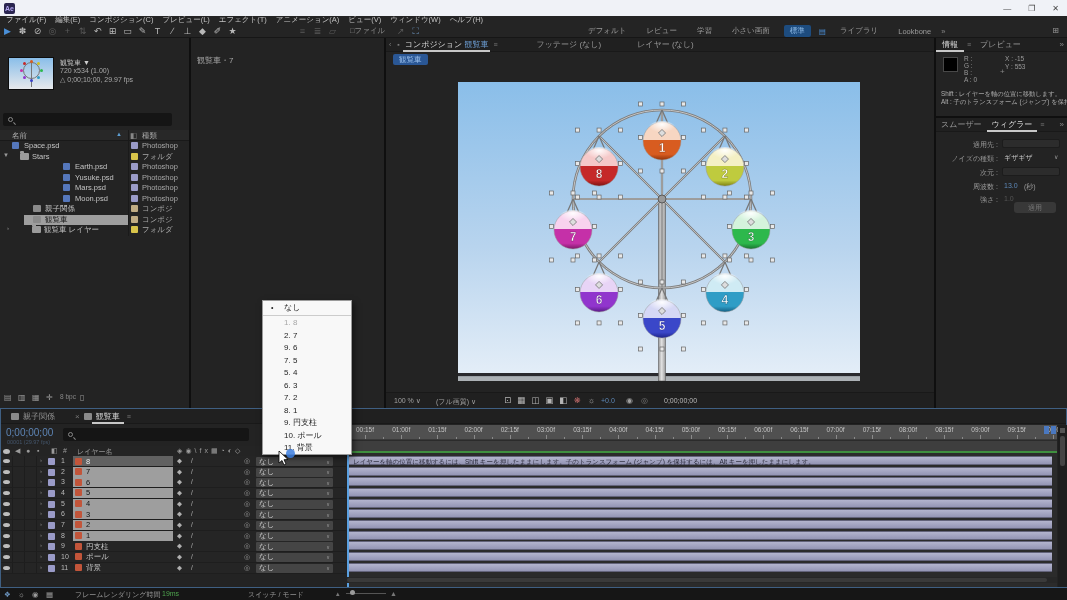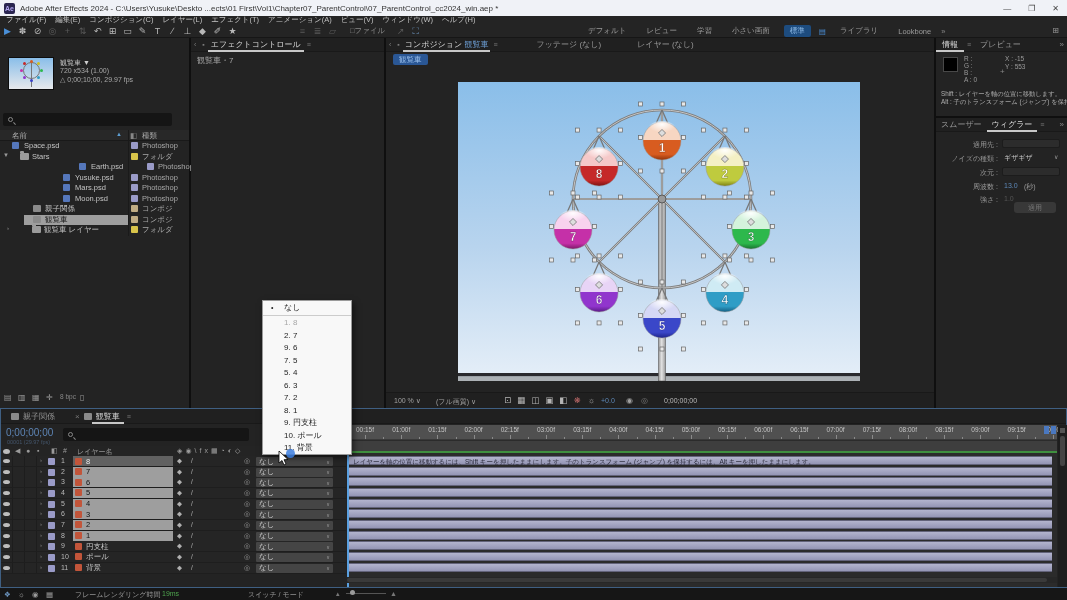--- a/index.html
+++ b/index.html
@@ -41,33 +41,32 @@
 .rtick{position:absolute;top:10px;width:1px;height:4px;background:#8a8a8a}
 .fieldlab{position:absolute;font-size:7px;color:#9a9a9a;text-align:right;width:62px}
 .fieldin{position:absolute;height:9px;background:#2c2c2c;border-radius:2px;border:1px solid #1c1c1c}
 svg text{font-family:"Liberation Sans","DejaVu Sans",sans-serif}
 </style>
 </head>
 <body>
 
 <div class="abs titlebar">
   <div class="aelogo">Ae</div>
-  <span>Adobe After Effects 2024 - C:\Users\Yusuke\Deskto ...ects\01 First\Vol1\Chapter07_ParentControl\07_ParentControl_cc2024_win.aep *</span>
   <div class="winbtns">
     <span>—</span>
     <span>❐</span>
     <span>✕</span>
   </div>
 </div>
 
 <div class="abs menubar" id="menubar">
     <span>ファイル(F)</span>
     <span>編集(E)</span>
     <span>コンポジション(C)</span>
-    <span>レイヤー(L)</span>
+    <span>プレビュー(L)</span>
     <span>エフェクト(T)</span>
     <span>アニメーション(A)</span>
     <span>ビュー(V)</span>
     <span>ウィンドウ(W)</span>
     <span>ヘルプ(H)</span>
   </div>
 
 <div class="abs toolbar">
   <div id="tools" style="display:flex">
       <span class="tool" style="color: rgb(74, 144, 217);">▶</span>
@@ -139,21 +138,21 @@
         <span class="chip" style="position:absolute;left:131px;top:1px;background:#9a9bc8"></span>
         <span style="position:absolute;left:142px;top:0;width:45px;overflow:hidden;white-space:nowrap;color:#a8a8a8">Photoshop</span>
       </div>
       <div style="position: relative; height: 10.5px; font-size: 7.5px; color: rgb(196, 196, 196);">
         <span style="position:absolute;left:3px;top:0;color:#999;font-size:6px">▼</span>
         <span class="folder" style="position:absolute;left:20px;top:1px;"></span>
         <span style="position:absolute;left:32px;top:0;">Stars</span>
         <span class="chip" style="position:absolute;left:131px;top:1px;background:#d8c44a"></span>
         <span style="position:absolute;left:142px;top:0;width:45px;overflow:hidden;white-space:nowrap;color:#a8a8a8">フォルダ</span>
       </div>
-      <div style="position: relative; height: 10.5px; font-size: 7.5px; color: rgb(196, 196, 196); margin-left: 16px;">
+      <div style="position: relative; height: 10.5px; font-size: 7.5px; color: rgb(196, 196, 196);">
         <span class="psicon" style="position:absolute;left:63px;top:1px;background:#5577bb;"></span>
         <span style="position:absolute;left:75px;top:0;">Earth.psd</span>
         <span class="chip" style="position:absolute;left:131px;top:1px;background:#9a9bc8"></span>
         <span style="position:absolute;left:142px;top:0;width:45px;overflow:hidden;white-space:nowrap;color:#a8a8a8">Photoshop</span>
       </div>
       <div style="position: relative; height: 10.5px; font-size: 7.5px; color: rgb(196, 196, 196);">
         <span class="psicon" style="position:absolute;left:63px;top:1px;background:#5577bb;"></span>
         <span style="position:absolute;left:75px;top:0;">Yusuke.psd</span>
         <span class="chip" style="position:absolute;left:131px;top:1px;background:#9a9bc8"></span>
         <span style="position:absolute;left:142px;top:0;width:45px;overflow:hidden;white-space:nowrap;color:#a8a8a8">Photoshop</span>
@@ -196,26 +195,20 @@
     <span style="position:absolute;left:4px">▤</span>
     <span style="position:absolute;left:18px">▥</span>
     <span style="position:absolute;left:32px">▦</span>
     <span style="position:absolute;left:46px">✛</span>
     <span style="position:absolute;left:60px;font-size:6.5px;color:#888">8 bpc</span>
     <span style="position:absolute;left:80px">▯</span>
   </div>
 </div>
 
 <div class="panel" style="left:191px;top:38px;width:193px;height:370px">
-  <div class="tabbar">
-    <span class="micon">‹</span>
-    <span class="micon">▪</span>
-    <span class="tabactive underline" style="height:14px;line-height:14px;padding:0 3px">エフェクトコントロール</span>
-    <span class="micon">≡</span>
-  </div>
   <div class="abs" style="left:6px;top:17px;font-size:8px;color:#a8a8a8">観覧車・7</div>
 </div>
 
 <div class="panel" style="left:386px;top:38px;width:548px;height:370px">
   <div class="tabbar">
     <span class="micon">‹</span>
     <span class="micon">▪</span>
     <span class="tabactive underline" style="height:14px;line-height:14px;padding:0 2px"><span>コンポジション</span> <span style="color:#6d9fd6">観覧車</span></span>
     <span class="micon">≡</span>
     <span style="padding:0 26px 0 36px">フッテージ (なし)</span>

